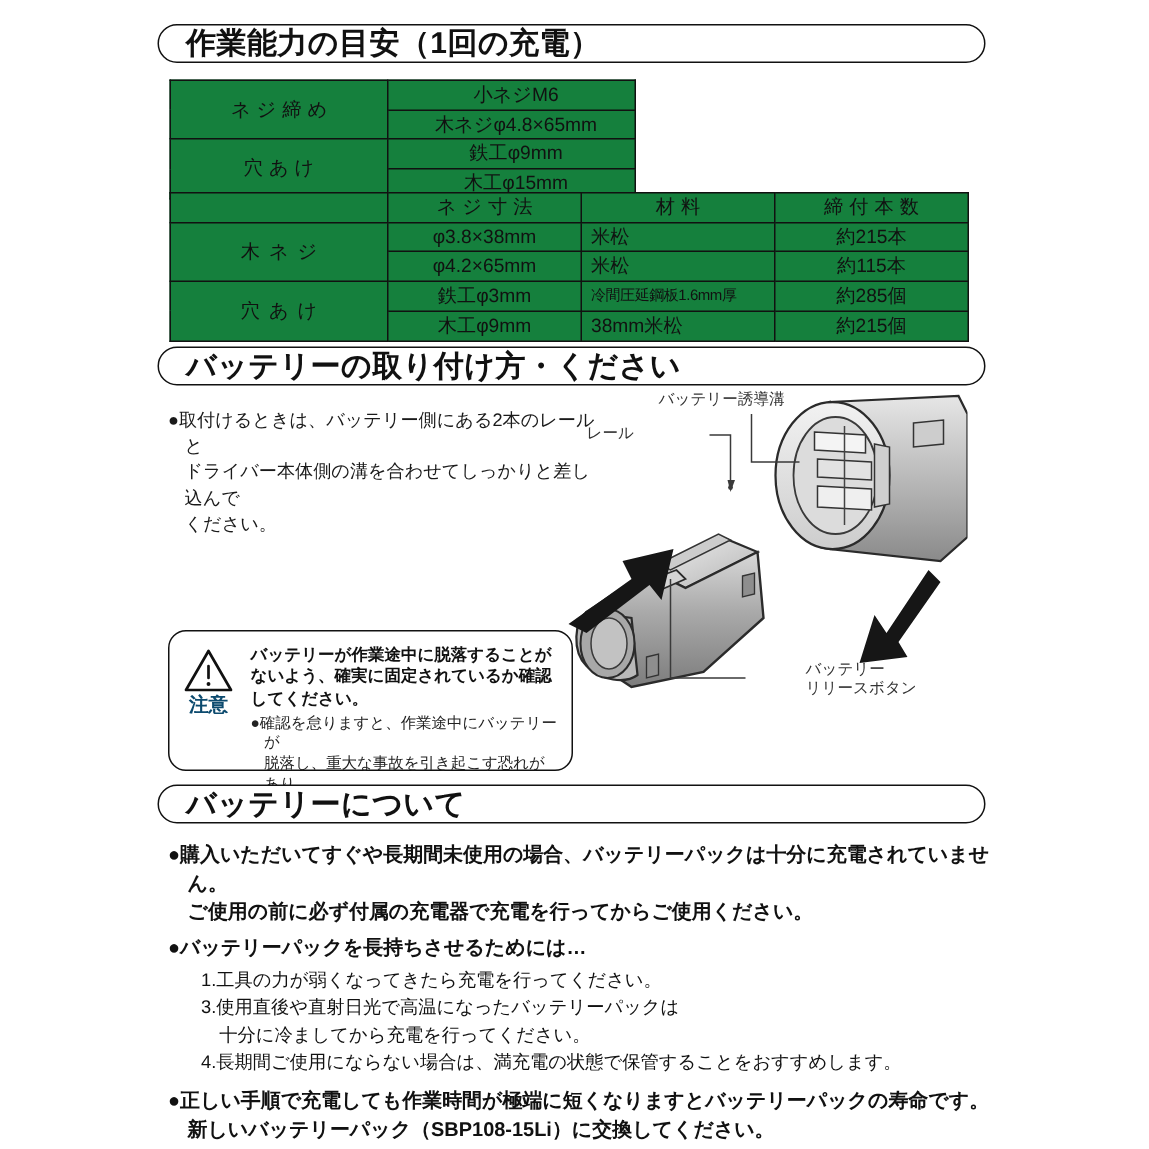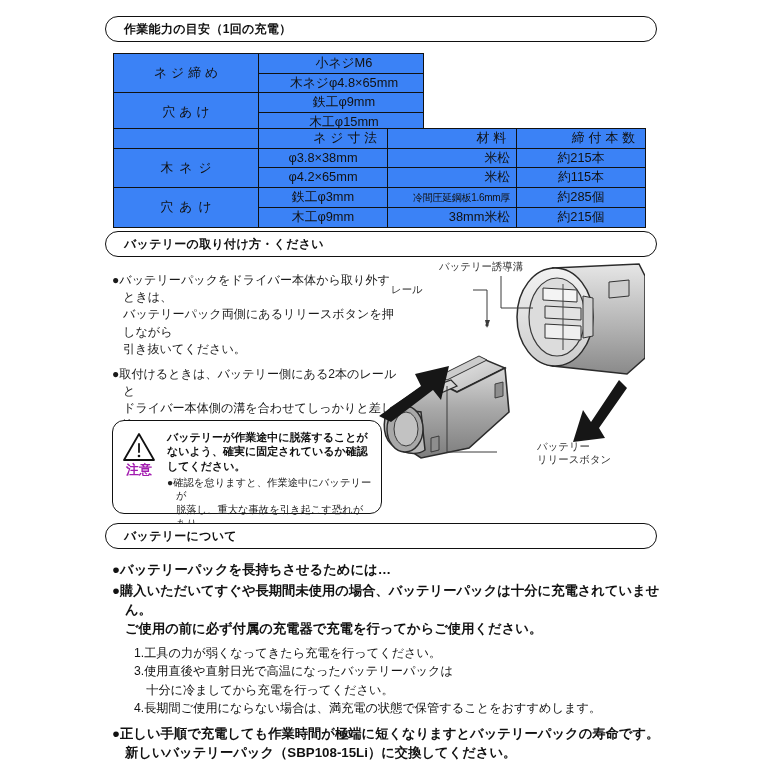--- a/index.html
+++ b/index.html
@@ -29,43 +29,42 @@
     border: 1.6px solid #111;
     border-radius: 13px;
     box-sizing: border-box;
     background: #fff;
   }
   .section-head .label {
     position: absolute;
     left: 18px;
     top: 50%;
     transform: translateY(-50%);
-    font-size: 12px;
+    font-size: 20px;
     font-weight: 700;
     letter-spacing: 0.3px;
     white-space: nowrap;
     color: #111;
   }
 
   
   table.spec {
     position: absolute;
     border-collapse: collapse;
     font-size: 12.8px;
     color: #111;
-    background: #3b82f6;
+    background: #15803d;
   }
   table.spec td, table.spec th {
     border: 1.1px solid #111;
     padding: 2px 6px;
     font-weight: 400;
     line-height: 1.15;
     vertical-align: middle;
     white-space: nowrap;
-    text-align: right;
   }
   .t1 { left: 113px; top: 53px; }
   .t1 td.rowhead {
     width: 132px;
     text-align: center;
     letter-spacing: 4px;
     text-indent: 4px;
   }
   .t1 td.val {
     width: 146px;
@@ -74,21 +73,21 @@
   }
 
   .t2 { left: 113px; top: 128px; }
   .t2 td.rowhead {
     width: 132px;
     text-align: center;
     letter-spacing: 6px;
     text-indent: 6px;
   }
   .t2 td.c-size   { width: 116px; text-align: center; }
-  .t2 td.c-mat    { width: 116px; text-align: right; }
+  .t2 td.c-mat    { width: 116px; text-align: left; }
   .t2 td.c-count  { width: 116px; text-align: center; }
   .t2 th {
     text-align: center;
     letter-spacing: 4px;
     text-indent: 4px;
   }
   .t2 th.h-blank { letter-spacing: 0; }
   .t2 td.small {
     font-size: 10px;
     letter-spacing: -0.3px;
@@ -128,21 +127,21 @@
     flex: 0 0 52px;
     text-align: center;
     padding-top: 11px;
   }
   .caution-mark svg { display: block; margin: 0 auto; }
   .caution-mark .kanji {
     font-size: 13px;
     font-weight: 700;
     line-height: 1.1;
     margin-top: 1px;
-    color: #a21caf;
+    color: #0c4a6e;
     text-align: center;
   }
   .caution-body {
     flex: 1;
     padding: 9px 8px 0 2px;
   }
   .caution-main {
     font-size: 11px;
     font-weight: 700;
     line-height: 1.3;
@@ -266,23 +265,20 @@
         <td class="c-count">約215個</td>
       </tr>
     </tbody>
   </table>
 
   <div class="section-head" style="top:231px;">
     <span class="label">バッテリーの取り付け方・ください</span>
   </div>
 
   <div class="bullets" style="left:112px; top:272px; width:285px;">
-    <span class="bullet-item">●バッテリーパックをドライバー本体から取り外すときは、
-バッテリーパック両側にあるリリースボタンを押しながら
-引き抜いてください。</span>
     <span class="bullet-item">●取付けるときは、バッテリー側にある2本のレールと
 ドライバー本体側の溝を合わせてしっかりと差し込んで
 ください。</span>
   </div>
 
   <div class="illus">
     <svg width="268" height="225" viewBox="0 0 268 225">
       <defs>
         <linearGradient id="gBody" x1="0" y1="0" x2="0" y2="1">
           <stop offset="0%" stop-color="#d8d8d8"></stop>
@@ -372,24 +368,24 @@
 ます。</div>
     </div>
   </div>
 
   <div class="section-head" style="top:523px;">
     <span class="label">バッテリーについて</span>
   </div>
 
   <div class="body-text" style="left:112px; top:560px; width:548px;">
 
-    <span class="b-bullet" style="margin-bottom:2px;">●バッテリーパックを長持ちさせるためには…</span>
-
     <span class="b-bullet">●購入いただいてすぐや長期間未使用の場合、バッテリーパックは十分に充電されていません。
 ご使用の前に必ず付属の充電器で充電を行ってからご使用ください。</span>
+
+    <span class="b-bullet" style="margin-bottom:2px;">●バッテリーパックを長持ちさせるためには…</span>
 
     <ul class="num-list">
       <li>1.工具の力が弱くなってきたら充電を行ってください。</li>
       <li>3.使用直後や直射日光で高温になったバッテリーパックは
 　十分に冷ましてから充電を行ってください。</li>
       <li>4.長期間ご使用にならない場合は、満充電の状態で保管することをおすすめします。</li>
     </ul>
 
     <span class="b-bullet" style="margin-bottom:2px;">●正しい手順で充電しても作業時間が極端に短くなりますとバッテリーパックの寿命です。
 新しいバッテリーパック（SBP108-15Li）に交換してください。</span>

